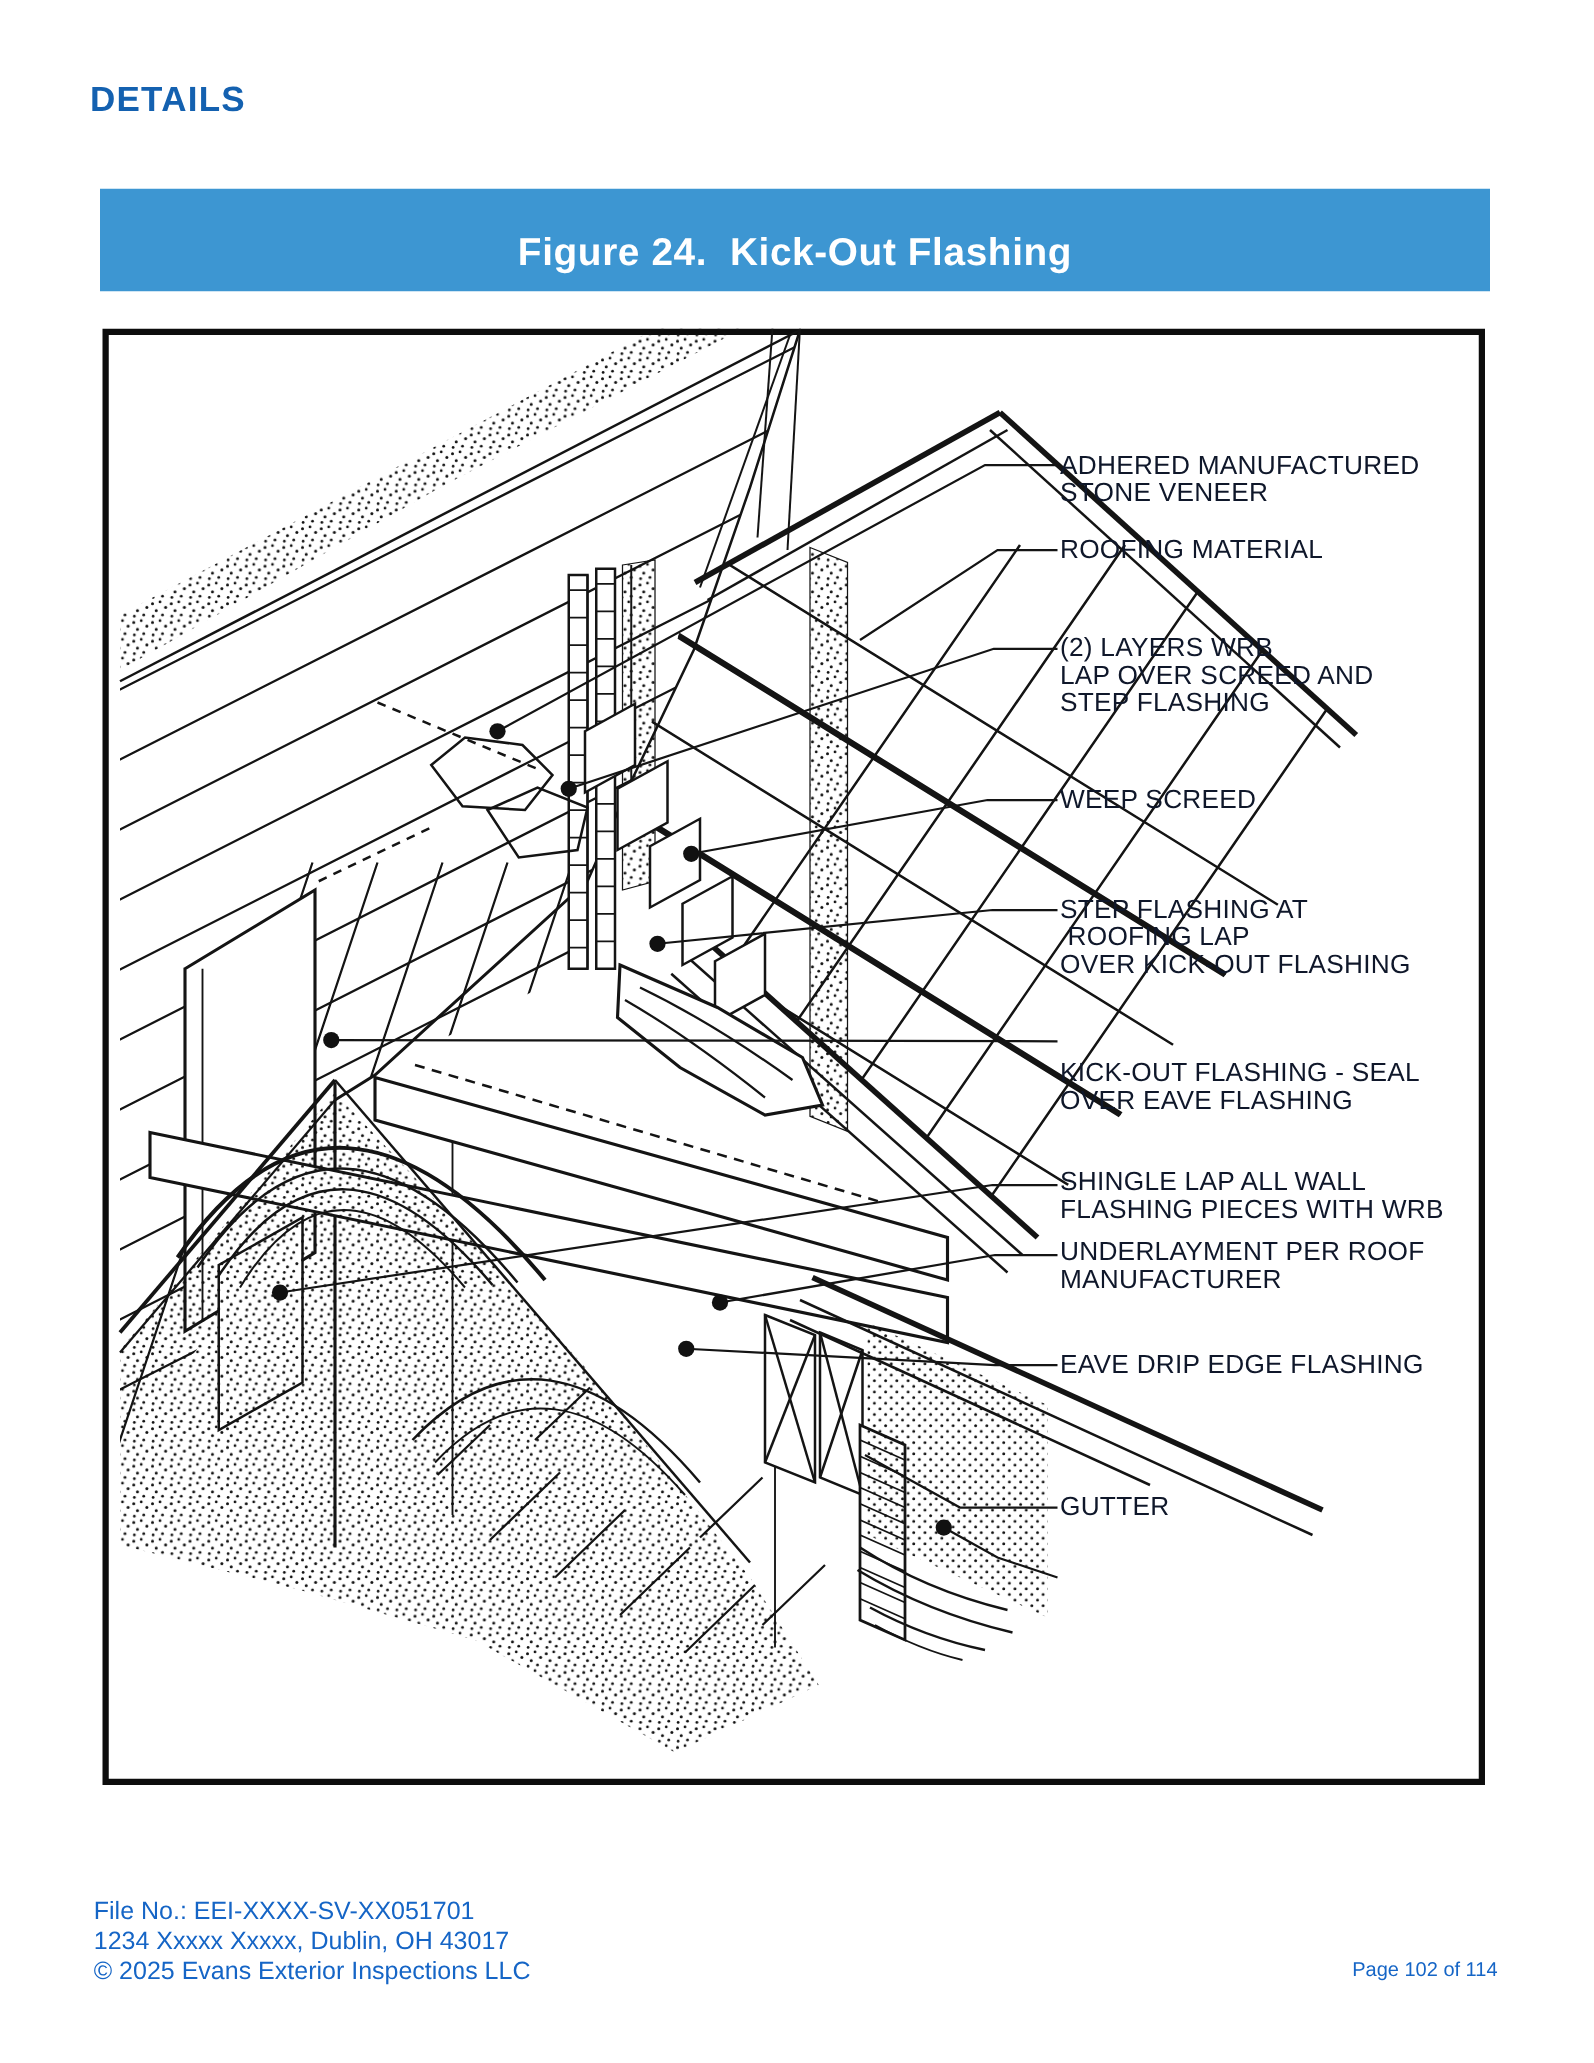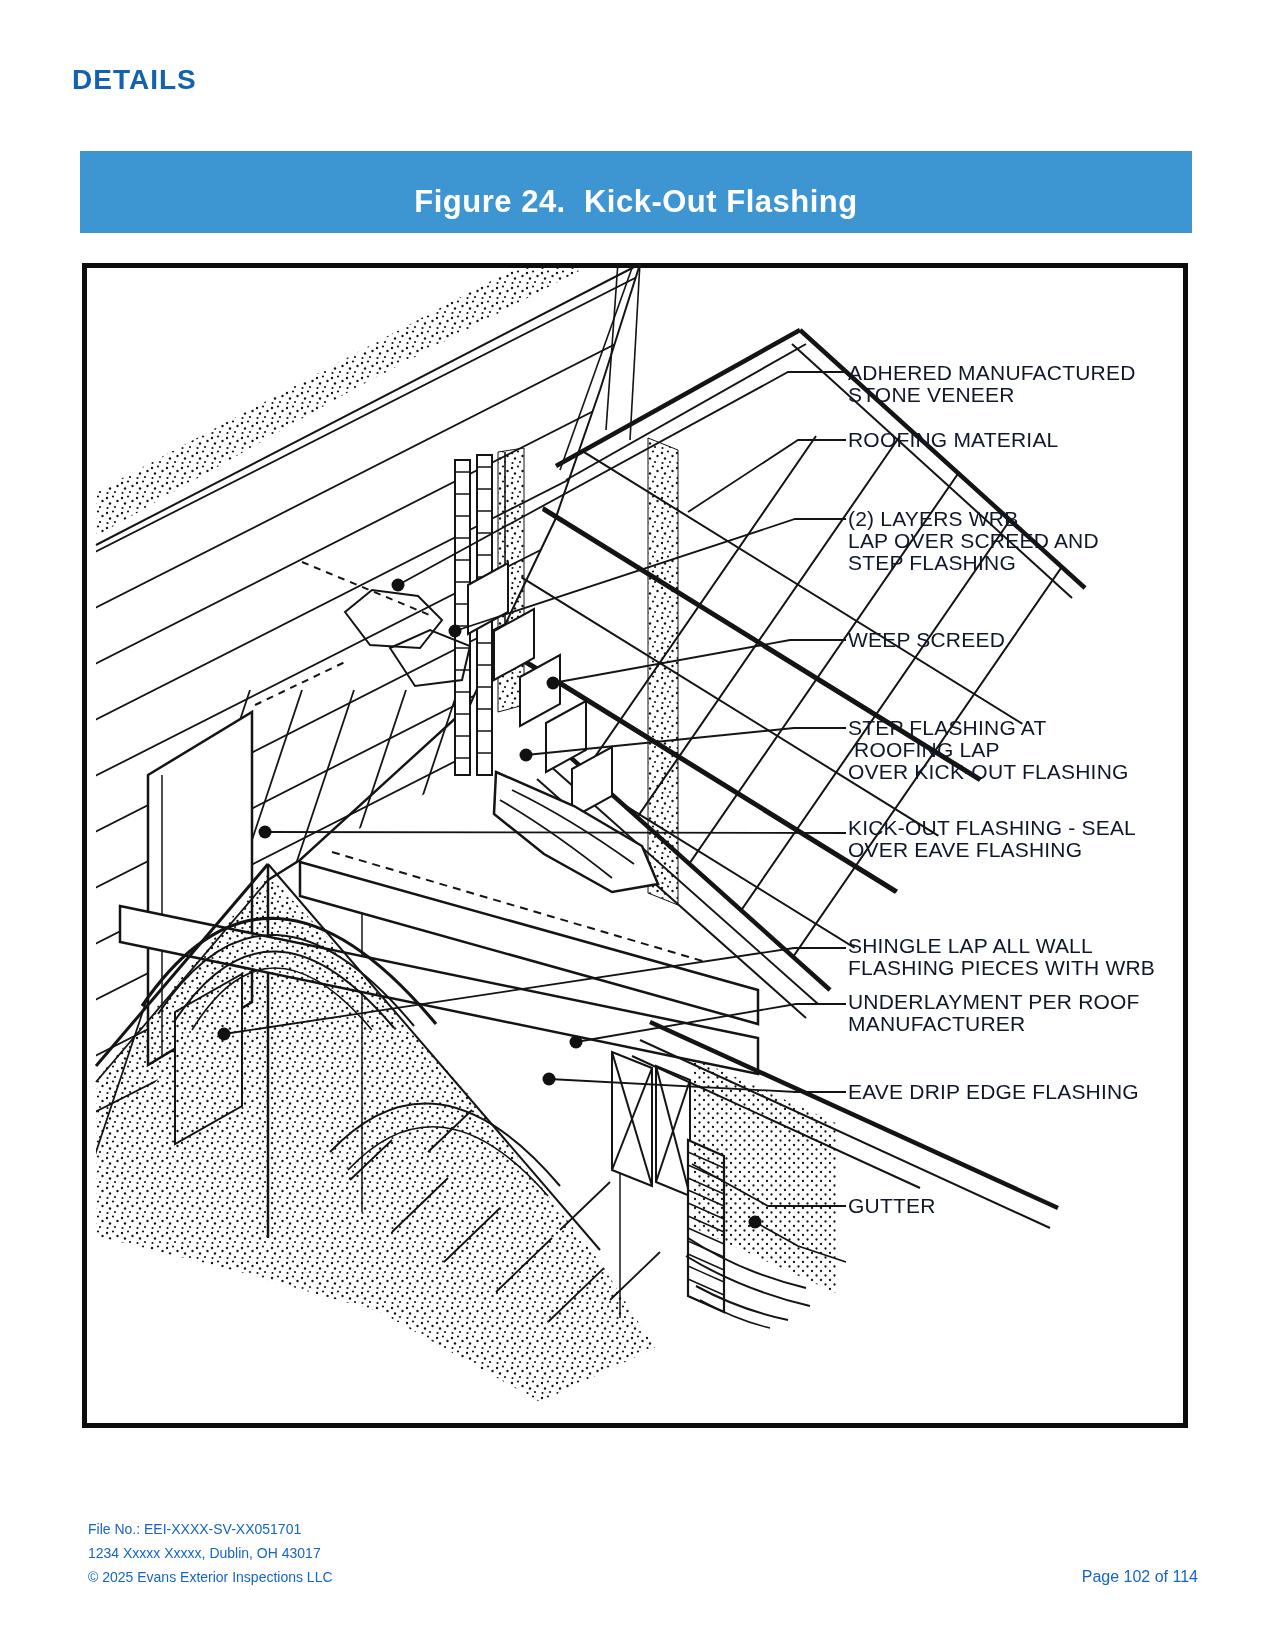--- a/index.html
+++ b/index.html
@@ -29,22 +29,22 @@
   .figure-box{
     position:absolute;left:82px;top:263px;width:1106px;height:1165px;
     border:5px solid #0d0d0d;background:#fff;
   }
   .diagram-svg{position:absolute;left:82px;top:263px;width:1106px;height:1165px;}
   .lbl{
     position:absolute;left:848px;color:#0f172a;
     font-size:21px;line-height:22px;letter-spacing:0.2px;
   }
   .lbl span{display:block;white-space:pre-wrap;}
-  .footer{position:absolute;left:88px;top:1517px;color:var(--footer-blue);
-    font-size:14px;line-height:24px;}
+  .footer{position:absolute;left:75px;top:1517px;color:var(--footer-blue);
+    font-size:20px;line-height:24px;}
   .footer div{white-space:pre-wrap;}
   .page-number{
     position:absolute;right:77px;top:1565px;color:var(--footer-blue);
     font-size:16px;line-height:24px;
   }
 </style>
 </head>
 <body>
 
 <div class="page">
@@ -241,21 +241,21 @@
       <span>STEP FLASHING</span>
     </div>
   <div class="lbl" style="top:629px">
       <span>WEEP SCREED</span>
     </div>
   <div class="lbl" style="top:717px">
       <span>STEP FLASHING AT</span>
       <span> ROOFING LAP</span>
       <span>OVER KICK-OUT FLASHING</span>
     </div>
-  <div class="lbl" style="top:817px">
+  <div class="lbl" style="top:848px">
       <span>KICK-OUT FLASHING - SEAL</span>
       <span>OVER EAVE FLASHING</span>
     </div>
   <div class="lbl" style="top:991px">
       <span>UNDERLAYMENT PER ROOF</span>
       <span>MANUFACTURER</span>
     </div>
   <div class="lbl" style="top:935px">
       <span>SHINGLE LAP ALL WALL</span>
       <span>FLASHING PIECES WITH WRB</span>

